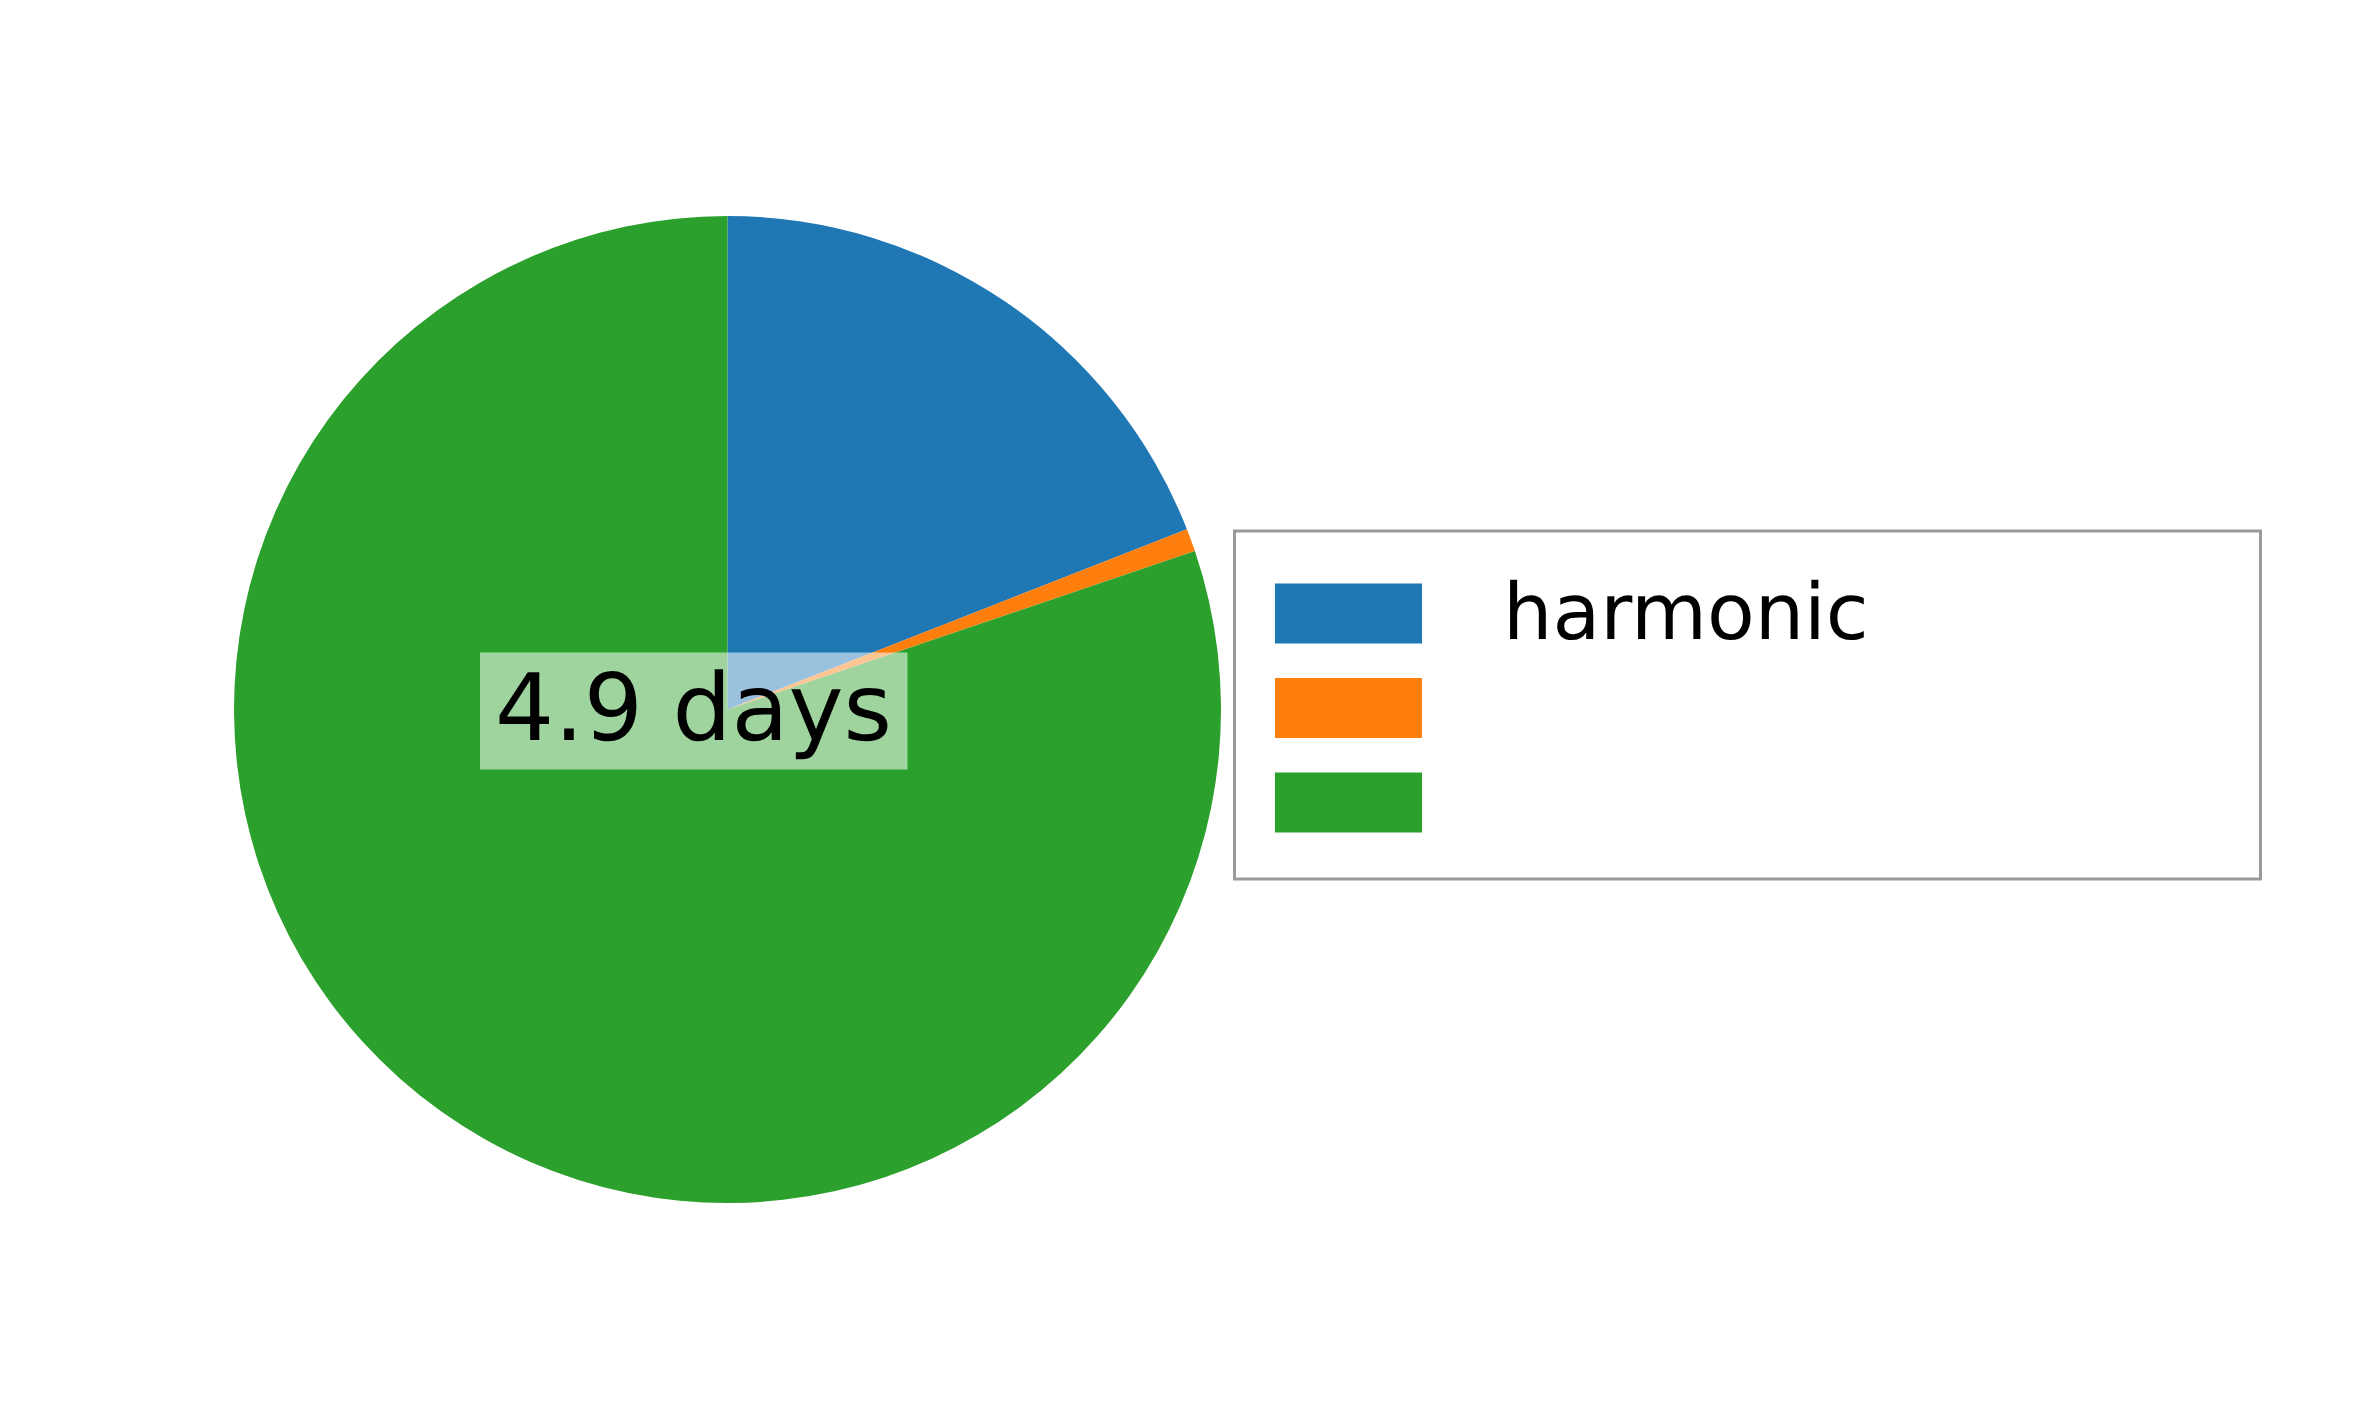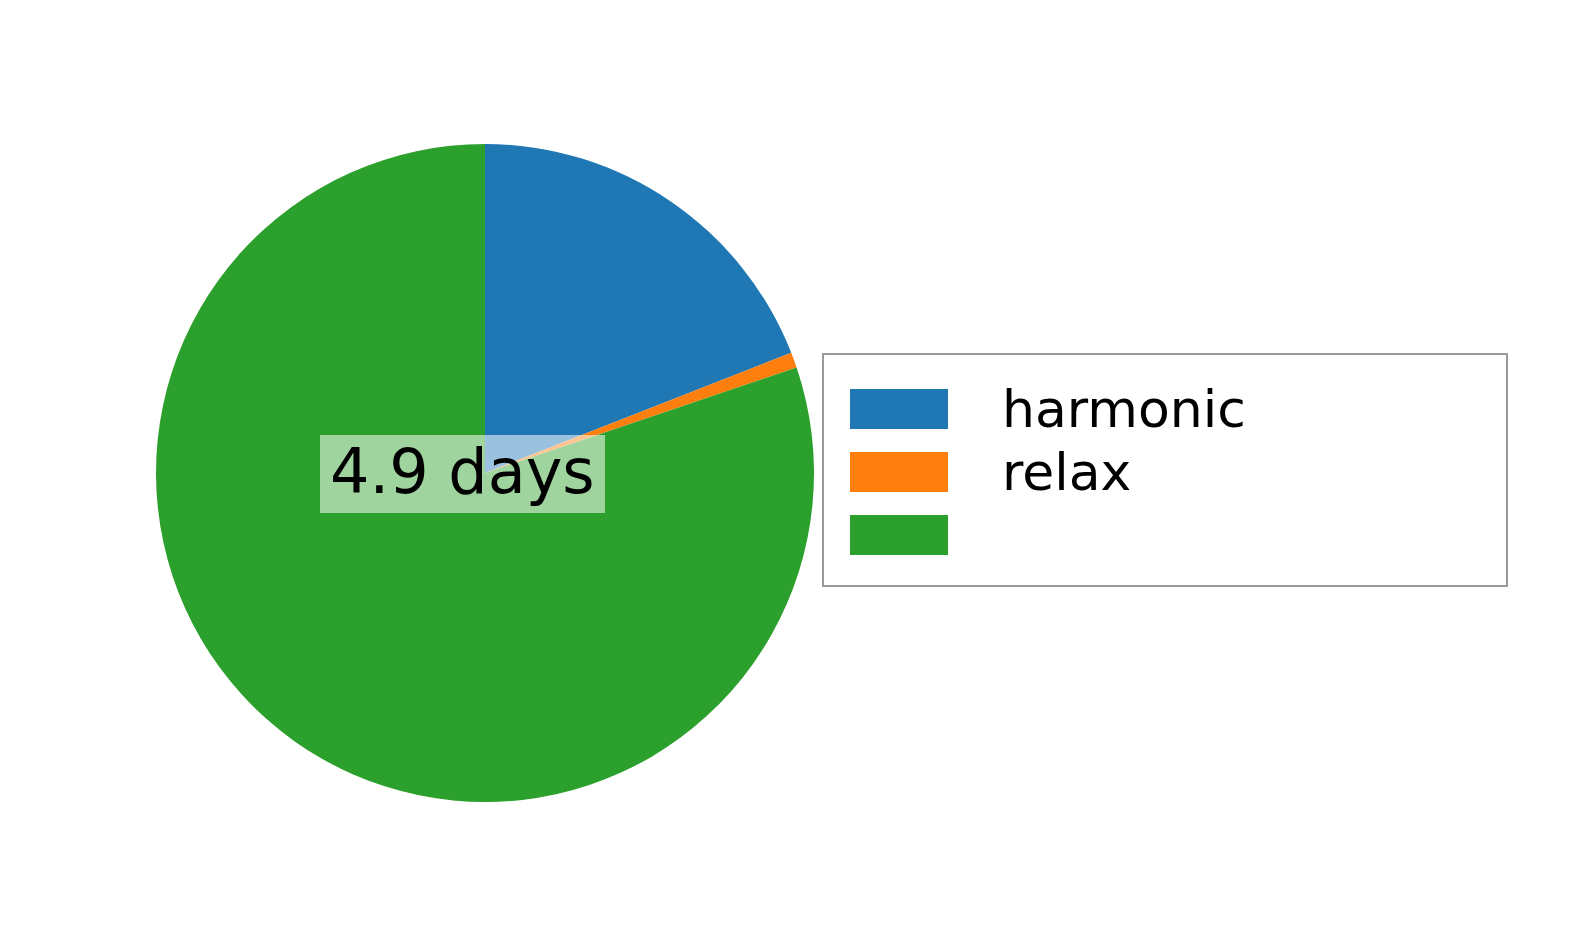--- a/index.html
+++ b/index.html
@@ -90,21 +90,20 @@
 
   <div id="legend" style="border-color: rgb(154, 154, 154);">
 
     <div class="legend-row">
       <span class="legend-swatch" style="background: rgb(31, 119, 180);"></span>
       <span class="legend-text">harmonic</span>
     </div>
 
     <div class="legend-row">
       <span class="legend-swatch" style="background: rgb(255, 127, 14);"></span>
-      <span class="legend-text">relax</span>
     </div>
 
     <div class="legend-row">
       <span class="legend-swatch" style="background: rgb(44, 160, 44);"></span>
     </div>
 
   </div>
 
 </div>
 

